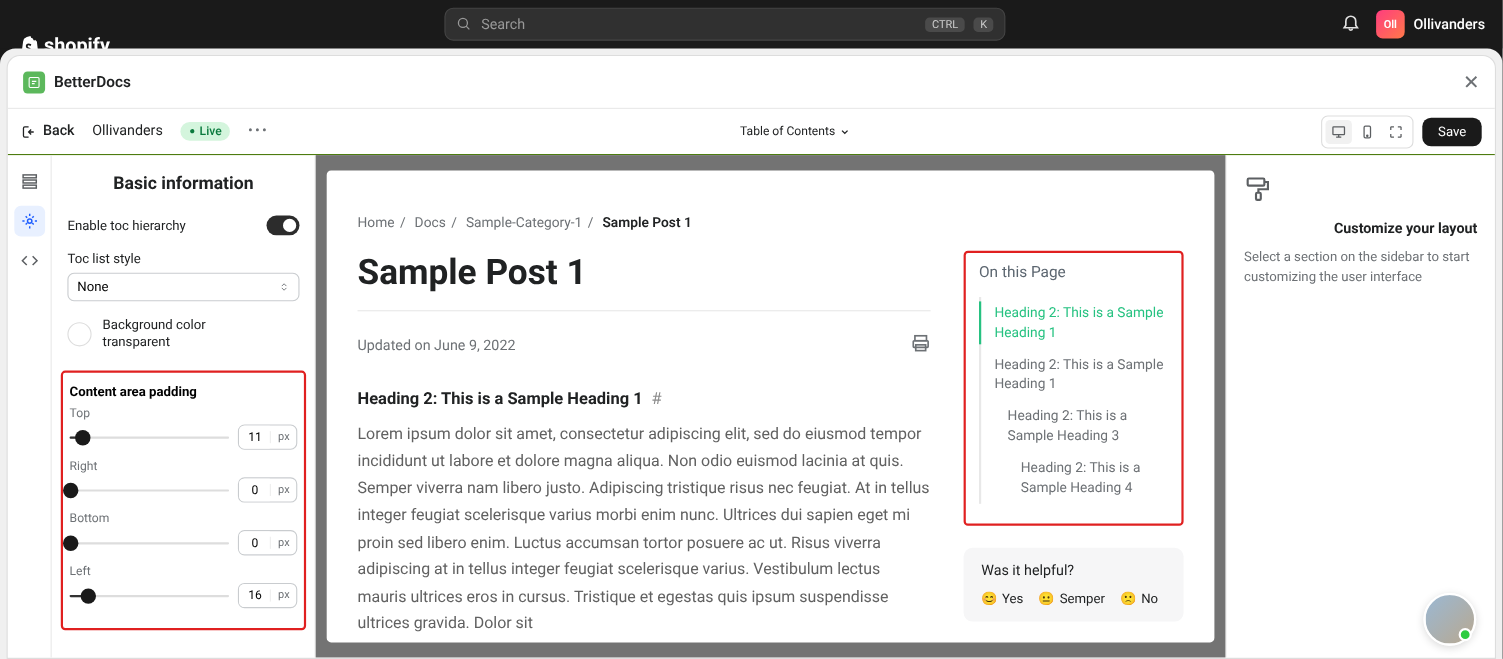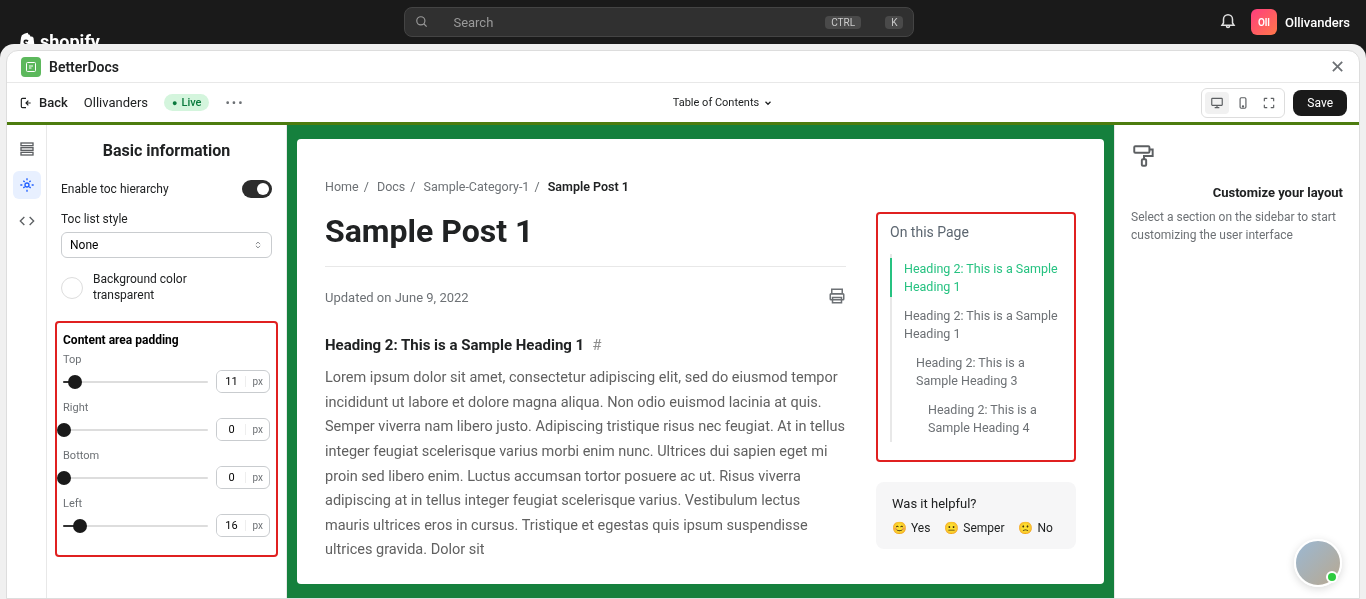--- a/index.html
+++ b/index.html
@@ -4,39 +4,39 @@
   <style>
     * { margin: 0; padding: 0; box-sizing: border-box; font-family: -apple-system, BlinkMacSystemFont, 'Segoe UI', Roboto, sans-serif; }
     body { background: #1a1a1a; width: 1366px; height: 599px; overflow: hidden; position: relative; }
 
     
     .top-bar { background: #1a1a1a; height: 44px; display: flex; align-items: center; padding: 0 16px; justify-content: space-between; }
     .top-left { display: flex; align-items: center; gap: 8px; }
     .shopify-logo { color: #fff; font-weight: 700; font-size: 18px; display: flex; align-items: center; gap: 4px; margin-top: 39px; }
     .shopify-logo svg { width: 20px; height: 22px; fill: #fff; }
     .search-wrap { display: flex; align-items: center; }
-    .search-bar { background: #303030; border-radius: 8px; height: 30px; width: 510px; display: flex; align-items: center; padding: 0 10px; color: #999; font-size: 13px; gap: 24px; border: 1px solid #444; }
+    .search-bar { background: #303030; border-radius: 8px; height: 30px; width: 510px; display: flex; align-items: center; padding: 0 10px; color: #999; font-size: 13px; gap: 8px; border: 1px solid #444; }
     .search-bar .spacer { flex: 1; }
     .kbd { background: #4a4a4a; color: #ccc; padding: 1px 6px; border-radius: 4px; font-size: 10px; }
     .top-right { display: flex; align-items: center; gap: 14px; }
     .bell-icon { color: #e0e0e0; }
     .user-badge { display: flex; align-items: center; gap: 8px; color: #fff; font-size: 13px; font-weight: 500; }
     .avatar-sq { background: linear-gradient(135deg,#ff3d7f,#ff7849); width: 26px; height: 26px; border-radius: 6px; display: flex; align-items: center; justify-content: center; color: #fff; font-size: 10px; font-weight: 600; }
 
     
     .app-frame { position: absolute; top: 44px; left: 0; right: 0; bottom: 0; background: #f0f0f0; border-top-left-radius: 14px; border-top-right-radius: 14px; padding-top: 6px; }
     .inner-shell { background: #fff; border-radius: 12px 12px 0 0; height: 100%; margin: 0 6px; overflow: hidden; display: flex; flex-direction: column; border: 1px solid #ddd; }
 
-    .app-header { height: 32px; display: flex; align-items: center; padding: 0 14px; border-bottom: 1px solid #e8e8e8; justify-content: space-between; }
+    .app-header { height: 48px; display: flex; align-items: center; padding: 0 14px; border-bottom: 1px solid #e8e8e8; justify-content: space-between; }
     .app-header-left { display: flex; align-items: center; gap: 8px; }
     .app-icon { width: 20px; height: 20px; background: #5cb85c; border-radius: 4px; display: flex; align-items: center; justify-content: center; color: #fff; font-size: 12px; }
     .app-name { font-weight: 600; font-size: 14px; color: #202223; }
     .close-x { color: #6d7175; cursor: pointer; font-size: 18px; }
 
-    .toolbar { height: 42px; border-bottom: 3px solid #4d7c0f; display: flex; align-items: center; padding: 0 12px; justify-content: space-between; }
+    .toolbar { height: 42px; border-bottom: 1px solid #4d7c0f; display: flex; align-items: center; padding: 0 12px; justify-content: space-between; }
     .tb-left { display: flex; align-items: center; gap: 16px; font-size: 13px; color: #202223; }
     .back-group { display: flex; align-items: center; gap: 6px; font-weight: 500; }
     .live-pill { background: #d4f5dd; color: #0a7a3d; padding: 2px 8px; border-radius: 10px; font-size: 11px; font-weight: 500; display: flex; align-items: center; gap: 4px; }
     .live-pill::before { content: '●'; font-size: 9px; }
     .dots { color: #6d7175; letter-spacing: 2px; cursor: pointer; }
     .tb-center { font-size: 11px; font-weight: 400; color: #202223; display: flex; align-items: center; gap: 4px; }
     .tb-right { display: flex; align-items: center; gap: 8px; }
     .device-icons { display: flex; gap: 2px; border: 1px solid #ddd; border-radius: 6px; padding: 3px; }
     .device-icons span { width: 24px; height: 22px; display: flex; align-items: center; justify-content: center; color: #5c5f62; border-radius: 4px; cursor: pointer; }
     .device-icons span.active { background: #f1f1f1; }
@@ -64,21 +64,21 @@
     .pad-row { margin-bottom: 8px; }
     .pad-label { font-size: 11px; color: #6d7175; margin-bottom: 4px; }
     .pad-controls { display: flex; align-items: center; gap: 8px; }
     .slider-track { flex: 1; height: 2px; background: #ddd; border-radius: 2px; position: relative; }
     .slider-fill { position: absolute; left: 0; top: 0; bottom: 0; background: #333; border-radius: 2px; }
     .slider-thumb { position: absolute; width: 14px; height: 14px; background: #1a1a1a; border-radius: 50%; top: -6px; transform: translateX(-50%); }
     .num-box { display: flex; align-items: center; border: 1px solid #c9cccf; border-radius: 6px; overflow: hidden; }
     .num-box input { width: 28px; border: none; padding: 4px 2px; text-align: center; font-size: 11px; outline: none; }
     .num-box span { font-size: 10px; color: #6d7175; padding: 0 6px; border-left: 1px solid #eee; }
 
-    .canvas { flex: 1; background: #15803d; padding: 14px 10px; overflow: hidden; position: relative; }
+    .canvas { flex: 1; background: #737373; padding: 14px 10px; overflow: hidden; position: relative; }
     .page-card { background: #fff; border-radius: 4px; height: 100%; padding: 40px 28px 0 28px; overflow-y: scroll; position: relative; }
     .breadcrumbs { font-size: 12.5px; color: #6d7175; margin-bottom: 18px; }
     .breadcrumbs a { color: #6d7175; text-decoration: none; }
     .breadcrumbs .sep { margin: 0 5px; }
     .breadcrumbs .current { color: #202223; font-weight: 600; }
     .content-row { display: flex; gap: 30px; }
     .article-col { flex: 1; min-width: 0; }
     .post-title { font-size: 32px; font-weight: 700; color: #202223; margin-bottom: 16px; }
     .hr-line { border: none; border-top: 1px solid #e8e8e8; margin-bottom: 20px; }
     .meta-row { display: flex; justify-content: space-between; align-items: center; font-size: 13px; color: #6d7175; margin-bottom: 28px; }

